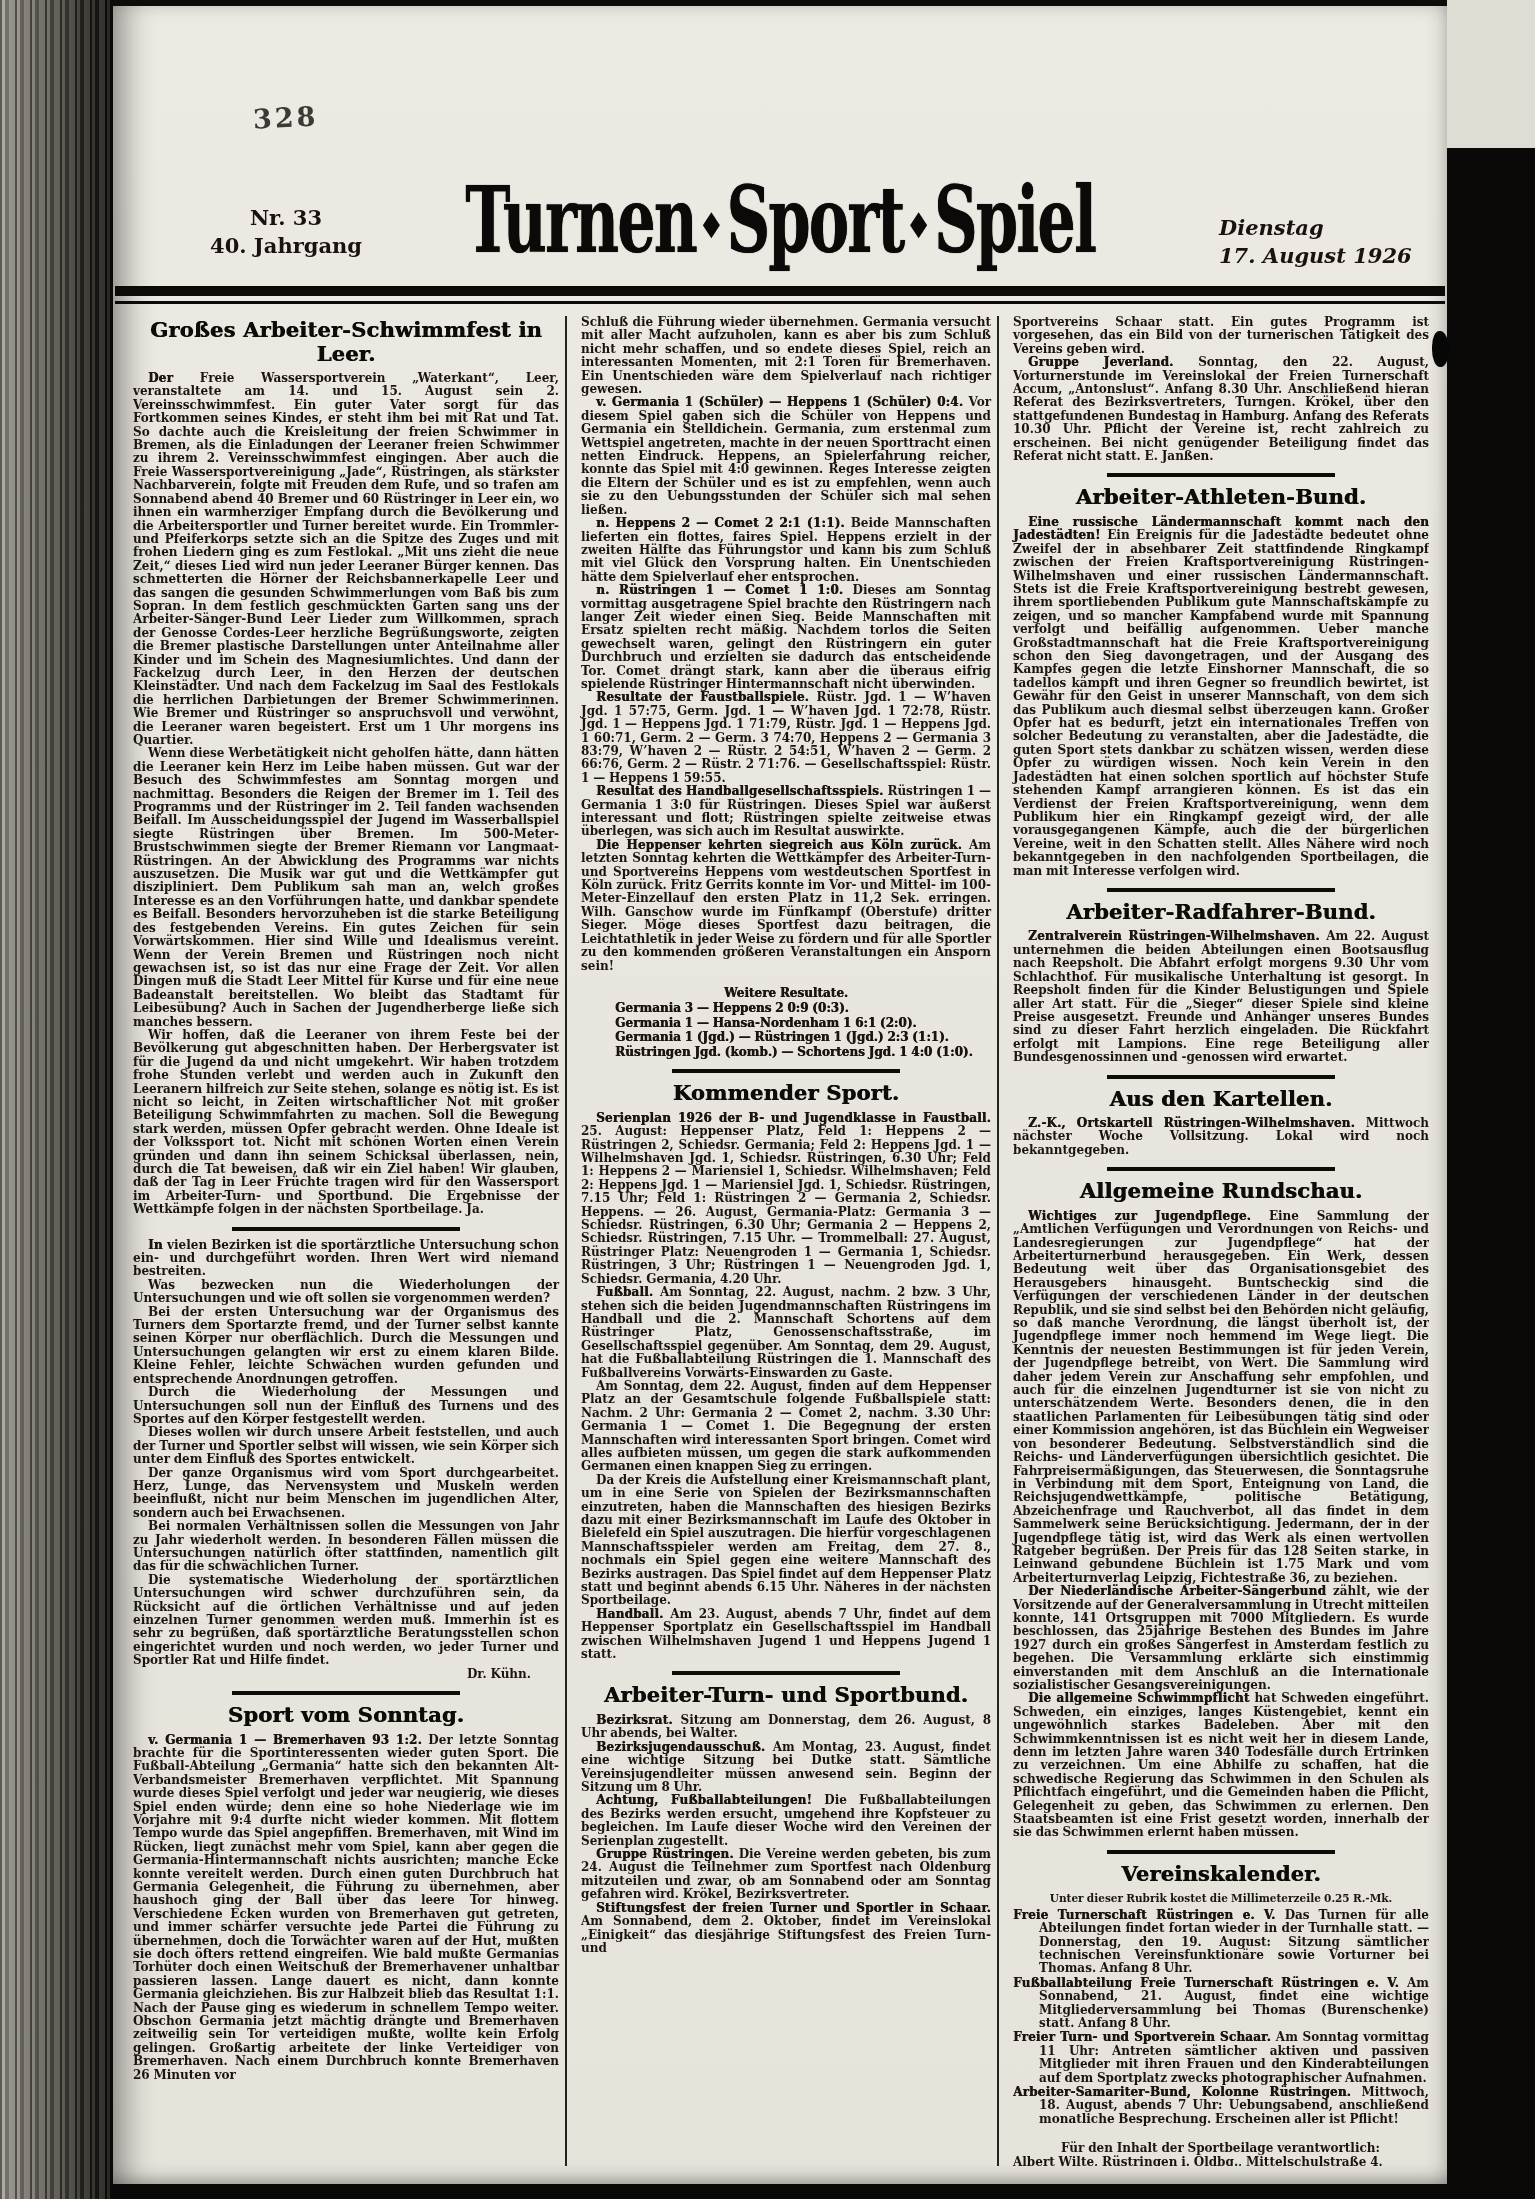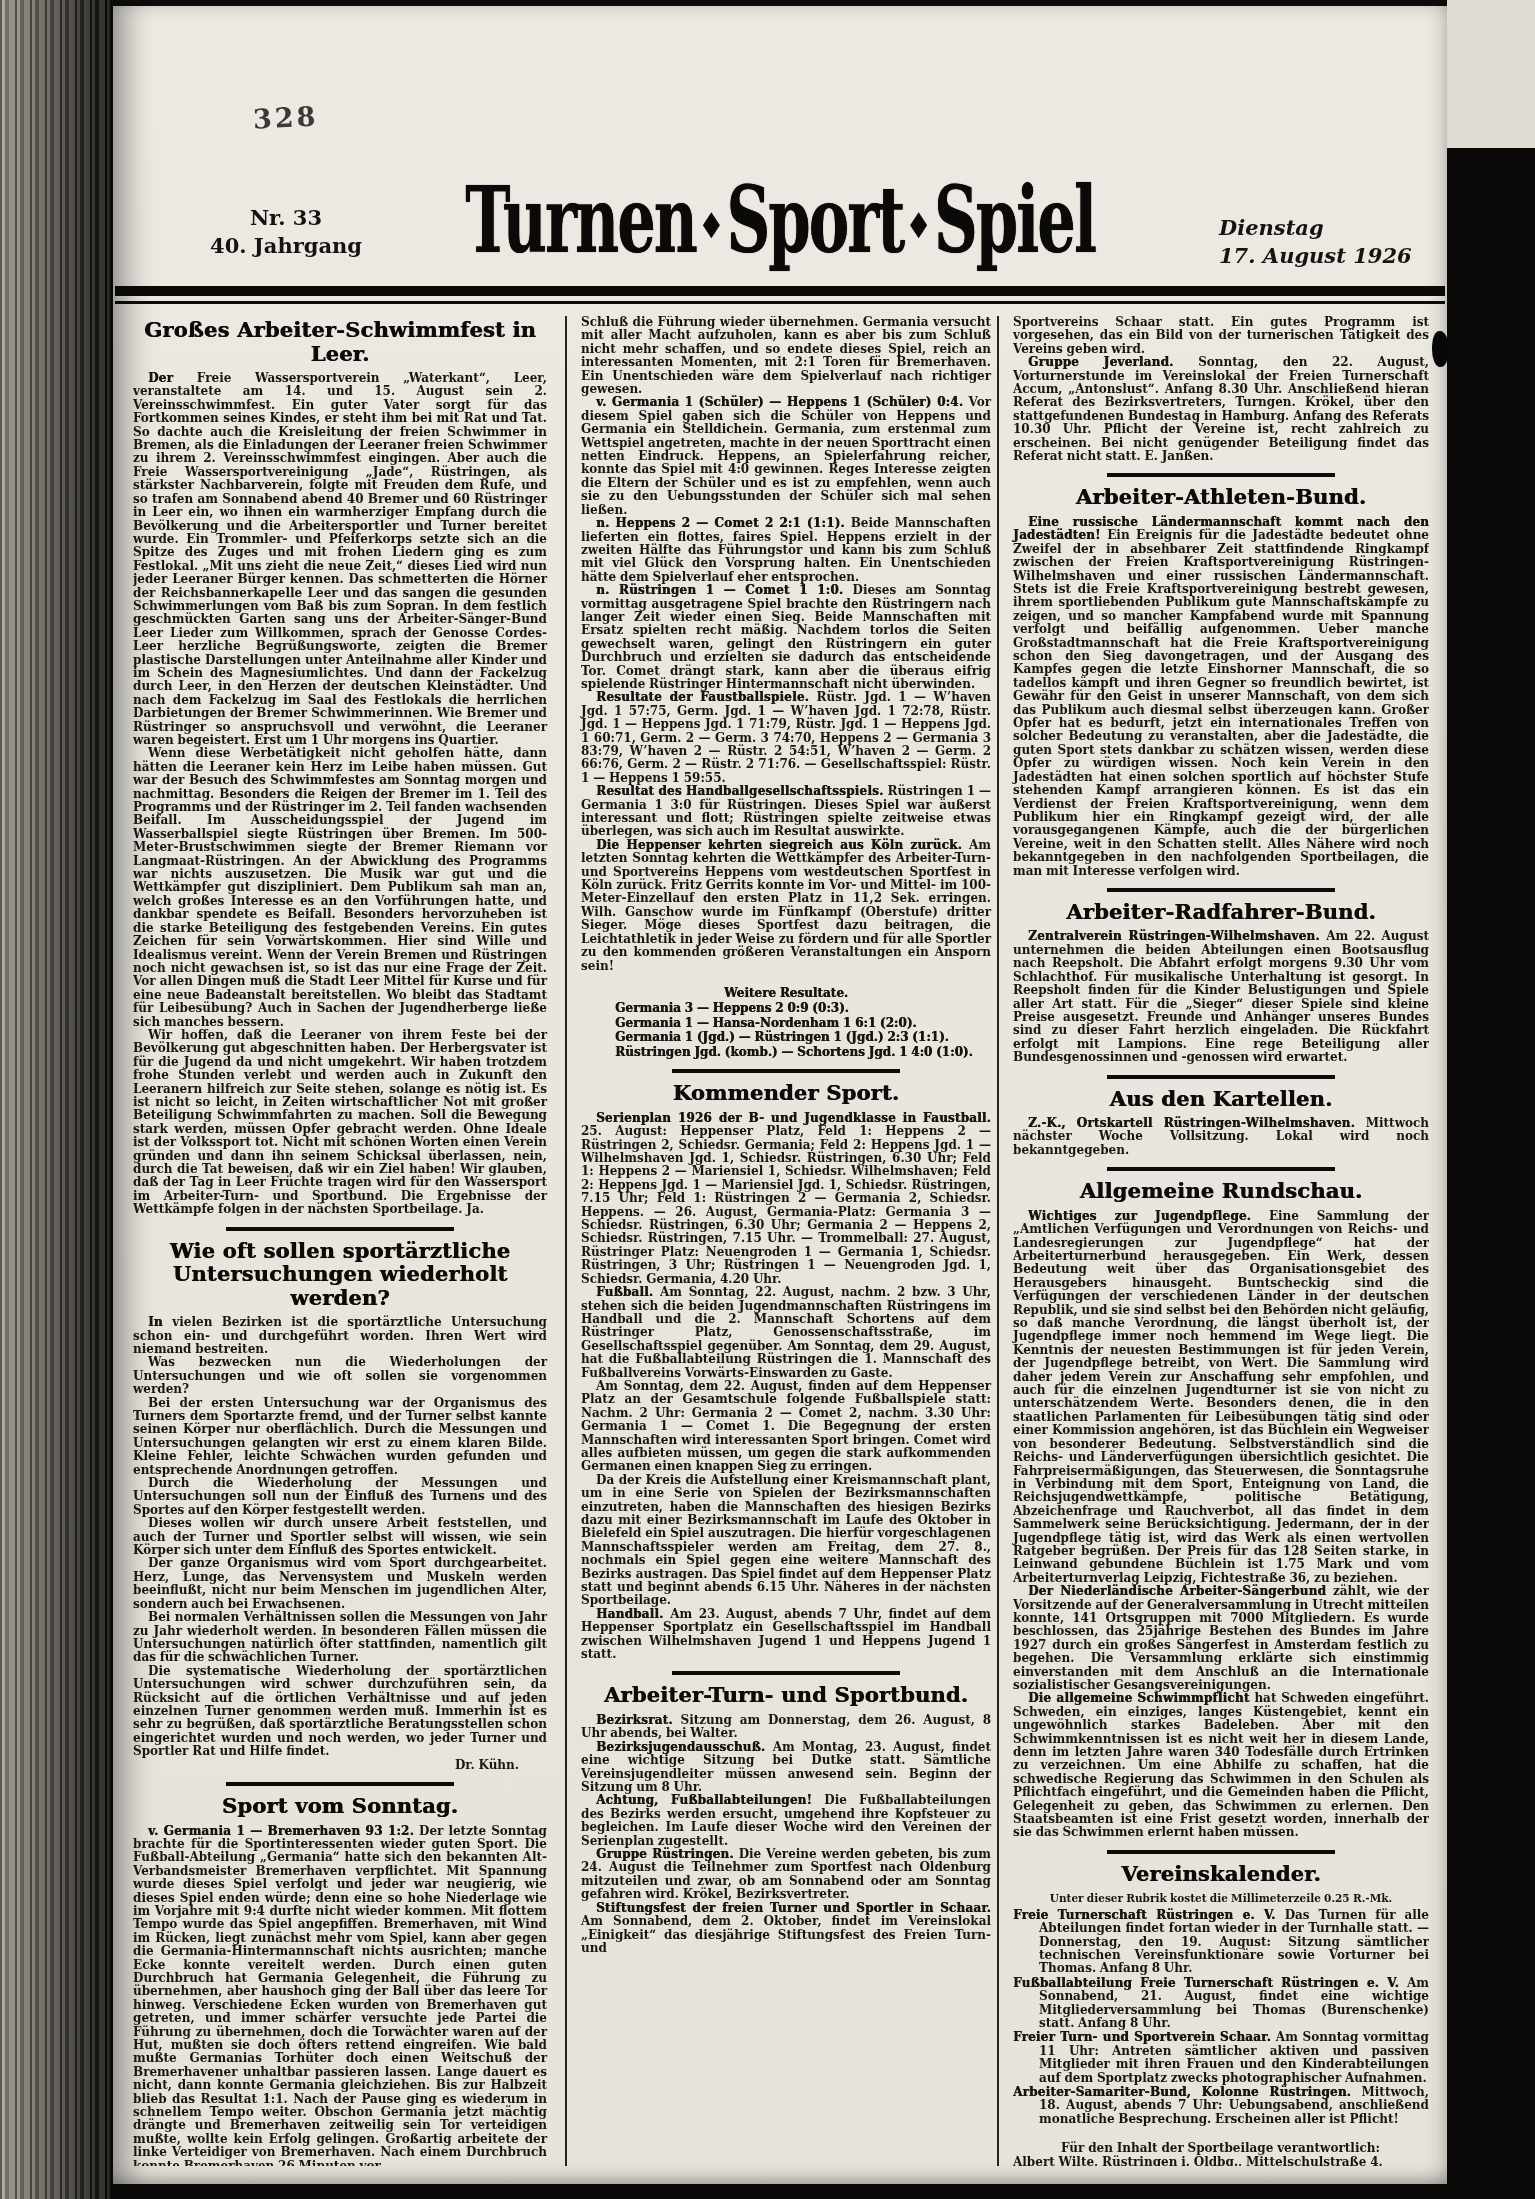--- a/index.html
+++ b/index.html
@@ -40,21 +40,21 @@
   .title-row{position:absolute;left:0;right:0;top:160px;text-align:center;white-space:nowrap;}
   .title-inner{display:inline-block;transform:scaleX(0.66);transform-origin:center;}
   .title-word{font-size:92px;font-weight:700;letter-spacing:-3px;color:#0c0a08;text-shadow:0 0 1px #0c0a08;}
   .diamond{font-size:34px;color:#0c0a08;vertical-align:18px;padding:0 10px;}
   .rule-thick{height:10px;background:#0c0a08;margin:0 2px;}
   .rule-thin{height:3px;background:#0c0a08;margin:5px 2px 0 2px;}
   
   .columns{display:flex;padding:12px 16px 0 20px;height:1850px;overflow:hidden;}
   .col{width:432px;box-sizing:border-box;overflow:hidden;}
   .col + .col{border-left:2px solid #26221d;padding-left:14px;}
-  .col:nth-child(1){padding-right:18px;}
+  .col:nth-child(1){padding-right:6px;}
   .col:nth-child(2){padding-right:6px;}
   p{margin:0;}
   .para, .entry, .result, .center-sub, .note, .sig, .imprint{
     font-size:12px;line-height:13.4px;text-align:justify;font-weight:700;color:#1a1511;
     word-spacing:-0.4px;
   }
   .para{text-indent:15px;}
   .para.noind{text-indent:0;}
   .lead{text-shadow:0.5px 0 0 currentColor;letter-spacing:0.2px;}
   .hl{
@@ -101,21 +101,20 @@
   <div class="rule-thick"></div>
   <div class="rule-thin"></div>
 
   <div class="columns">
       <div class="col">
         <h2 class="hl">Großes Arbeiter-Schwimmfest in Leer.</h2>
         <p class="para"><span class="lead">Der </span>Freie Wassersportverein „Waterkant“, Leer, veranstaltete am 14. und 15. August sein 2. Vereinsschwimmfest. Ein guter Vater sorgt für das Fortkommen seines Kindes, er steht ihm bei mit Rat und Tat. So dachte auch die Kreisleitung der freien Schwimmer in Bremen, als die Einladungen der Leeraner freien Schwimmer zu ihrem 2. Vereinsschwimmfest eingingen. Aber auch die Freie Wassersportvereinigung „Jade“, Rüstringen, als stärkster Nachbarverein, folgte mit Freuden dem Rufe, und so trafen am Sonnabend abend 40 Bremer und 60 Rüstringer in Leer ein, wo ihnen ein warmherziger Empfang durch die Bevölkerung und die Arbeitersportler und Turner bereitet wurde. Ein Trommler- und Pfeiferkorps setzte sich an die Spitze des Zuges und mit frohen Liedern ging es zum Festlokal. „Mit uns zieht die neue Zeit,“ dieses Lied wird nun jeder Leeraner Bürger kennen. Das schmetterten die Hörner der Reichsbannerkapelle Leer und das sangen die gesunden Schwimmerlungen vom Baß bis zum Sopran. In dem festlich geschmückten Garten sang uns der Arbeiter-Sänger-Bund Leer Lieder zum Willkommen, sprach der Genosse Cordes-Leer herzliche Begrüßungsworte, zeigten die Bremer plastische Darstellungen unter Anteilnahme aller Kinder und im Schein des Magnesiumlichtes. Und dann der Fackelzug durch Leer, in den Herzen der deutschen Kleinstädter. Und nach dem Fackelzug im Saal des Festlokals die herrlichen Darbietungen der Bremer Schwimmerinnen. Wie Bremer und Rüstringer so anspruchsvoll und verwöhnt, die Leeraner waren begeistert. Erst um 1 Uhr morgens ins Quartier.</p>
         <p class="para">Wenn diese Werbetätigkeit nicht geholfen hätte, dann hätten die Leeraner kein Herz im Leibe haben müssen. Gut war der Besuch des Schwimmfestes am Sonntag morgen und nachmittag. Besonders die Reigen der Bremer im 1. Teil des Programms und der Rüstringer im 2. Teil fanden wachsenden Beifall. Im Ausscheidungsspiel der Jugend im Wasserballspiel siegte Rüstringen über Bremen. Im 500-Meter-Brustschwimmen siegte der Bremer Riemann vor Langmaat-Rüstringen. An der Abwicklung des Programms war nichts auszusetzen. Die Musik war gut und die Wettkämpfer gut diszipliniert. Dem Publikum sah man an, welch großes Interesse es an den Vorführungen hatte, und dankbar spendete es Beifall. Besonders hervorzuheben ist die starke Beteiligung des festgebenden Vereins. Ein gutes Zeichen für sein Vorwärtskommen. Hier sind Wille und Idealismus vereint. Wenn der Verein Bremen und Rüstringen noch nicht gewachsen ist, so ist das nur eine Frage der Zeit. Vor allen Dingen muß die Stadt Leer Mittel für Kurse und für eine neue Badeanstalt bereitstellen. Wo bleibt das Stadtamt für Leibesübung? Auch in Sachen der Jugendherberge ließe sich manches bessern.</p>
         <p class="para">Wir hoffen, daß die Leeraner von ihrem Feste bei der Bevölkerung gut abgeschnitten haben. Der Herbergsvater ist für die Jugend da und nicht umgekehrt. Wir haben trotzdem frohe Stunden verlebt und werden auch in Zukunft den Leeranern hilfreich zur Seite stehen, solange es nötig ist. Es ist nicht so leicht, in Zeiten wirtschaftlicher Not mit großer Beteiligung Schwimmfahrten zu machen. Soll die Bewegung stark werden, müssen Opfer gebracht werden. Ohne Ideale ist der Volkssport tot. Nicht mit schönen Worten einen Verein gründen und dann ihn seinem Schicksal überlassen, nein, durch die Tat beweisen, daß wir ein Ziel haben! Wir glauben, daß der Tag in Leer Früchte tragen wird für den Wassersport im Arbeiter-Turn- und Sportbund. Die Ergebnisse der Wettkämpfe folgen in der nächsten Sportbeilage.  Ja.</p>
         <div class="divider"></div>
-        <h2 class="hl">Wie oft sollen sportärztliche Untersuchungen wiederholt werden?</h2>
         <p class="para"><span class="lead">In </span>vielen Bezirken ist die sportärztliche Untersuchung schon ein- und durchgeführt worden. Ihren Wert wird niemand bestreiten.</p>
         <p class="para">Was bezwecken nun die Wiederholungen der Untersuchungen und wie oft sollen sie vorgenommen werden?</p>
         <p class="para">Bei der ersten Untersuchung war der Organismus des Turners dem Sportarzte fremd, und der Turner selbst kannte seinen Körper nur oberflächlich. Durch die Messungen und Untersuchungen gelangten wir erst zu einem klaren Bilde. Kleine Fehler, leichte Schwächen wurden gefunden und entsprechende Anordnungen getroffen.</p>
         <p class="para">Durch die Wiederholung der Messungen und Untersuchungen soll nun der Einfluß des Turnens und des Sportes auf den Körper festgestellt werden.</p>
         <p class="para">Dieses wollen wir durch unsere Arbeit feststellen, und auch der Turner und Sportler selbst will wissen, wie sein Körper sich unter dem Einfluß des Sportes entwickelt.</p>
         <p class="para">Der ganze Organismus wird vom Sport durchgearbeitet. Herz, Lunge, das Nervensystem und Muskeln werden beeinflußt, nicht nur beim Menschen im jugendlichen Alter, sondern auch bei Erwachsenen.</p>
         <p class="para">Bei normalen Verhältnissen sollen die Messungen von Jahr zu Jahr wiederholt werden. In besonderen Fällen müssen die Untersuchungen natürlich öfter stattfinden, namentlich gilt das für die schwächlichen Turner.</p>
         <p class="para">Die systematische Wiederholung der sportärztlichen Untersuchungen wird schwer durchzuführen sein, da Rücksicht auf die örtlichen Verhältnisse und auf jeden einzelnen Turner genommen werden muß. Immerhin ist es sehr zu begrüßen, daß sportärztliche Beratungsstellen schon eingerichtet wurden und noch werden, wo jeder Turner und Sportler Rat und Hilfe findet.</p>
         <p class="sig">Dr. Kühn.</p>
         <div class="divider"></div>

